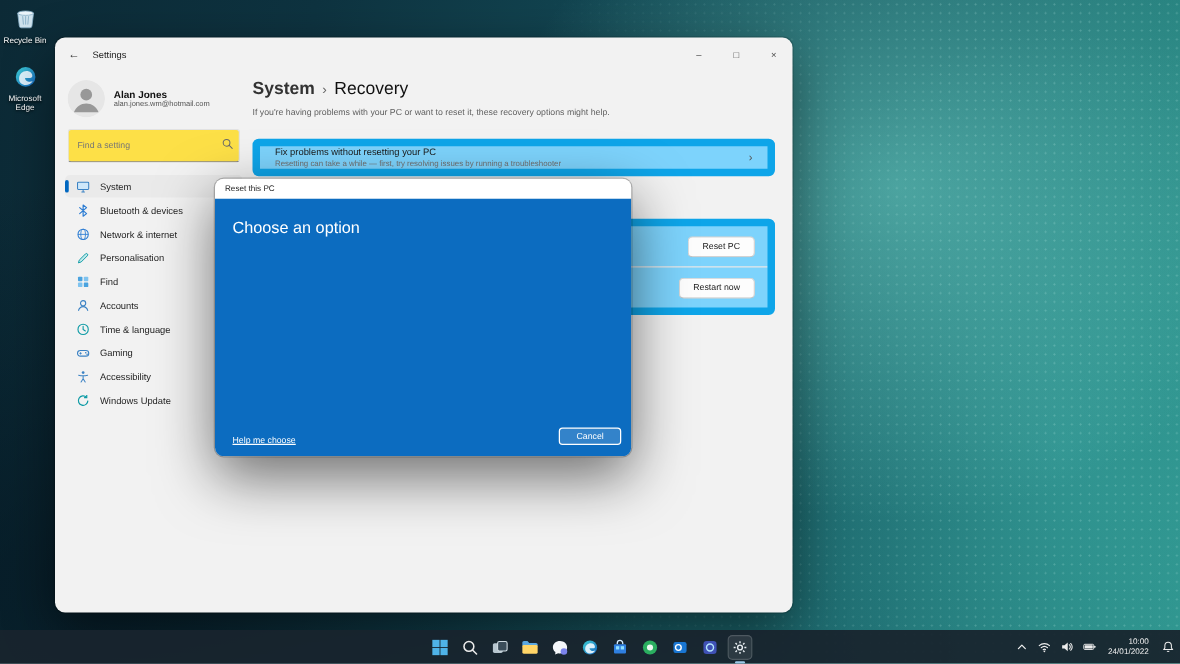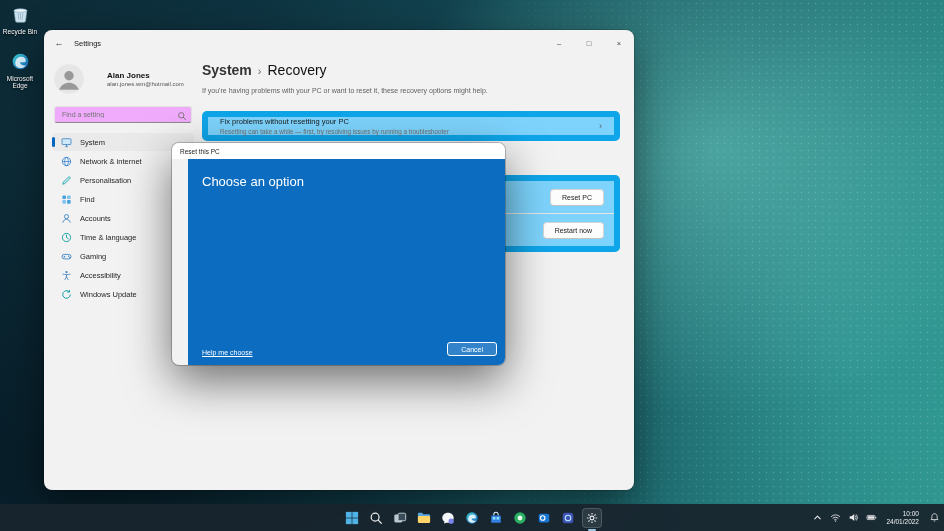--- a/index.html
+++ b/index.html
@@ -22,27 +22,27 @@
   
   .win{position:absolute;left:44px;top:30px;width:590px;height:460px;background:#f2f2f2;border-radius:8px;
     box-shadow:0 14px 42px rgba(0,0,0,.45),0 0 0 1px rgba(0,0,0,.15);display:flex;flex-direction:column;overflow:hidden;}
   .win-titlebar{flex:0 0 26px;display:flex;align-items:center;}
   .back-btn{width:30px;text-align:center;font-size:9px;color:#333;cursor:pointer;}
   .win-title{font-size:7.5px;color:#1a1a1a;text-align:right;}
   .win-controls{margin-left:auto;display:flex;height:100%;}
   .win-ctl{width:30px;display:flex;align-items:center;justify-content:center;font-size:7.5px;color:#444;cursor:pointer;}
   .win-body{flex:1;display:flex;min-height:0;}
   .sidebar{flex:0 0 158px;width:158px;padding:4px 8px 0 8px;}
-  .profile{display:flex;align-items:center;gap:23px;padding:4px 2px 9px 2px;}
+  .profile{display:flex;align-items:center;gap:7px;padding:4px 2px 9px 2px;}
   .avatar{width:30px;height:30px;border-radius:50%;overflow:hidden;flex:0 0 30px;}
   .profile-name{font-size:8px;font-weight:bold;color:#111;}
   .profile-email{font-size:6px;color:#555;margin-top:1px;}
   .search{position:relative;margin:0 2px 10px 2px;}
-  .search input{width:100%;height:17px;font-size:7px;padding:0 18px 0 7px;border:1px solid #e2e2e2;
-    border-bottom:1px solid #8a8a8a;border-radius:3px;background:#f0abfc;color:#333;font-family:inherit;outline:none;}
+  .search input{width:100%;height:27px;font-size:7px;padding:0 18px 0 7px;border:1px solid #e2e2e2;
+    border-bottom:1px solid #8a8a8a;border-radius:3px;background:#fde047;color:#333;font-family:inherit;outline:none;}
   .mag{position:absolute;right:5px;top:4px;width:10px;height:10px;}
   .nav-item{position:relative;display:flex;align-items:center;gap:8px;height:18px;margin:1px 0;border-radius:4px;
     padding:0 9px;font-size:7.5px;color:#1f1f1f;cursor:pointer;}
   .nav-item.active{background:#eaeaea;}
   .accent-bar{display:none;position:absolute;left:0;top:4px;width:2.5px;height:10px;border-radius:2px;background:#0067c0;}
   .nav-item.active .accent-bar{display:block;}
   .nav-ic{width:11px;height:11px;display:flex;flex:0 0 11px;}
   .nav-ic svg{width:11px;height:11px;}
   .content{flex:1;padding:6px 14px 0 0;}
   .breadcrumb{display:flex;align-items:baseline;gap:6px;}
@@ -57,21 +57,21 @@
   .ts-chevron{margin-left:auto;color:#555;font-size:9px;}
   .group{margin-top:34px;overflow:hidden;}
   .group-row{height:32px;display:flex;align-items:center;justify-content:flex-end;padding:0 10px;}
   .divider{height:1px;background:#e7e7e7;}
   .btn{font-size:7px;color:#1a1a1a;background:#fdfdfd;border:1px solid #d4d4d4;border-bottom-color:#c3c3c3;
     border-radius:4px;padding:4px 11px;font-family:inherit;cursor:pointer;}
   
   .dialog{position:absolute;left:172px;top:143px;width:333px;height:222px;border-radius:7px;overflow:hidden;
     box-shadow:0 16px 46px rgba(0,0,0,.55),0 0 0 1px rgba(0,0,0,.22);display:flex;flex-direction:column;z-index:5;}
   .dlg-titlebar{flex:0 0 16px;background:#fff;display:flex;align-items:center;padding:0 8px;font-size:6.5px;color:#222;}
-  .dlg-body{flex:1;background:#0c6cc0;position:relative;padding:10px 14px;color:#fff;margin-left:16px;}
+  .dlg-body{flex:1;background:#0c6cc0;position:relative;padding:10px 14px;color:#fff;}
   .dlg-heading{font-size:13px;font-weight:400;margin-top:5px;}
   .option{border:1px solid rgba(255,255,255,.95);border-radius:5px;padding:4px 9px;cursor:pointer;}
   .option:first-of-type{margin-top:15px;}
   .option + .option{margin-top:13px;}
   .opt-t{font-size:7.5px;font-weight:bold;}
   .opt-d{font-size:6.8px;margin-top:2px;}
   .dlg-footer{position:absolute;left:14px;right:8px;bottom:9px;display:flex;justify-content:space-between;align-items:flex-end;}
   .help{font-size:7px;text-decoration:underline;color:#fff;cursor:pointer;}
   .cancel{font-size:7px;color:#fff;background:rgba(255,255,255,.16);border:1px solid #fff;border-radius:3px;
     padding:2.5px 13px;font-family:inherit;cursor:pointer;}
@@ -162,20 +162,28 @@
                 <svg viewBox="0 0 16 16">
                   <rect x="1.5" y="2.5" width="13" height="8.5" rx="1" fill="#cfe8fa" stroke="#3b82c4" stroke-width="1.2"></rect>
                   <path d="M6 14 h4 M8 11 v3" stroke="#3b82c4" stroke-width="1.2" fill="none"></path>
                 </svg>
               </span>
             <span>System</span>
           </div>
           <div class="nav-item">
             <span class="nav-ic">
                 <svg viewBox="0 0 16 16">
+                  <path d="M4 4.5 L12 11.5 L8 14.5 V1.5 L12 4.5 L4 11.5" fill="none" stroke="#2b7cd3" stroke-width="1.4" stroke-linejoin="round" stroke-linecap="round"></path>
+                </svg>
+              </span>
+            <span>Bluetooth &amp; devices</span>
+          </div>
+          <div class="nav-item">
+            <span class="nav-ic">
+                <svg viewBox="0 0 16 16">
                   <circle cx="8" cy="8" r="6" fill="none" stroke="#2b7cd3" stroke-width="1.2"></circle>
                   <ellipse cx="8" cy="8" rx="2.7" ry="6" fill="none" stroke="#2b7cd3" stroke-width="1"></ellipse>
                   <path d="M2 8 h12" stroke="#2b7cd3" stroke-width="1"></path>
                 </svg>
               </span>
             <span>Network &amp; internet</span>
           </div>
           <div class="nav-item">
             <span class="nav-ic">
                 <svg viewBox="0 0 16 16">

